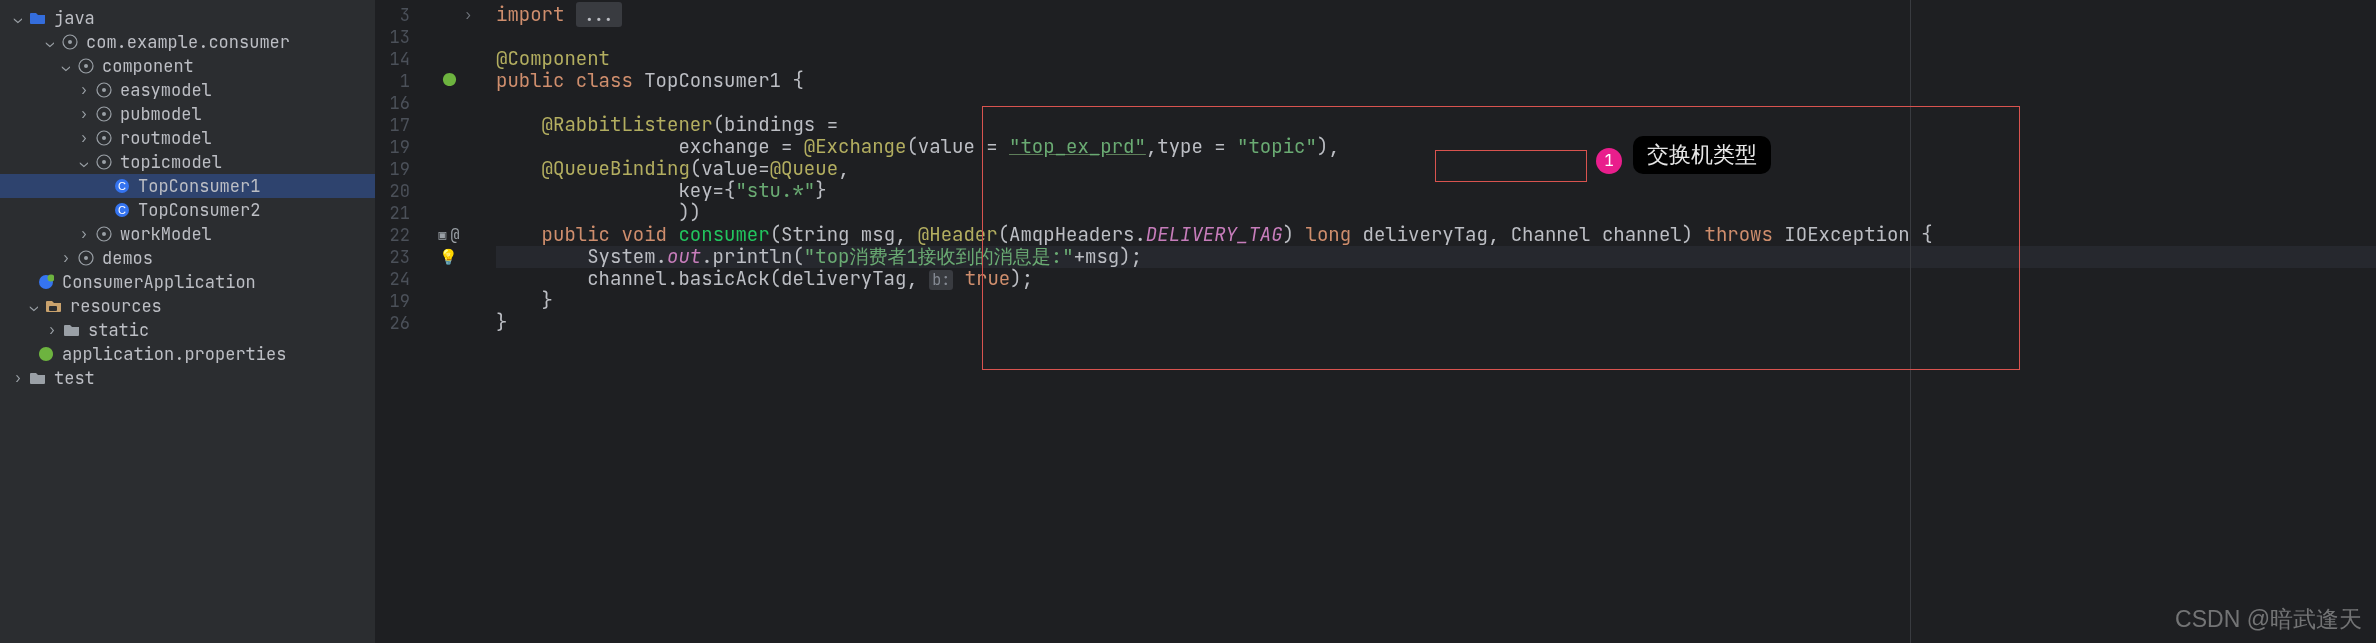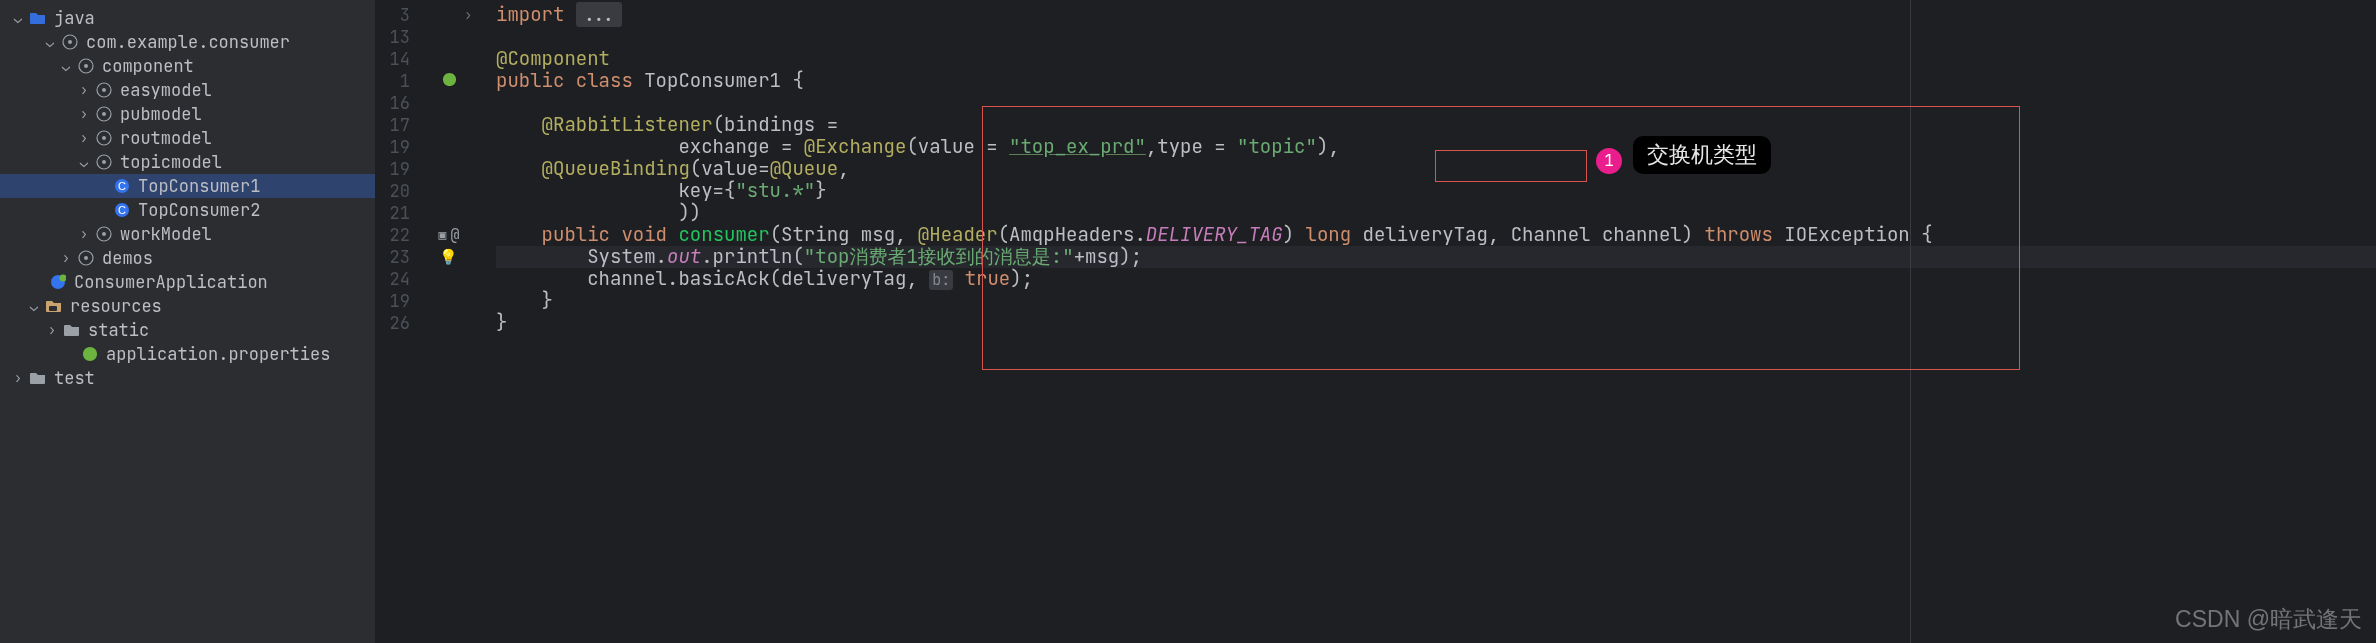--- a/index.html
+++ b/index.html
@@ -255,21 +255,21 @@
     <div class="tree-item" style="padding-left:58px">
       <span class="chev">›</span>
       <span class="icon pkg-icon">
           <svg viewBox="0 0 16 16">
             <circle cx="8" cy="8" r="7" fill="none" stroke="#9aa0a6" stroke-width="1.2"></circle>
             <circle cx="8" cy="8" r="2" fill="#9aa0a6"></circle>
           </svg>
         </span>
       <span>demos</span>
     </div>
-    <div class="tree-item" style="padding-left:48px">
+    <div class="tree-item" style="padding-left:36px">
       <span class="icon class-icon">
           <svg viewBox="0 0 16 16">
             <circle cx="8" cy="8" r="7" fill="#3574f0"></circle>
             <circle cx="13" cy="4" r="3.5" fill="#6db33f"></circle>
           </svg>
         </span>
       <span>ConsumerApplication</span>
     </div>
     <div class="tree-item" style="padding-left:26px">
       <span class="chev">⌄</span>
@@ -283,21 +283,21 @@
     </div>
     <div class="tree-item" style="padding-left:44px">
       <span class="chev">›</span>
       <span class="icon folder-icon">
           <svg viewBox="0 0 16 14">
             <path fill="#9aa0a6" d="M1 2h5l2 2h7v8a1 1 0 0 1-1 1H1a1 1 0 0 1-1-1V3a1 1 0 0 1 1-1z"></path>
           </svg>
         </span>
       <span>static</span>
     </div>
-    <div class="tree-item" style="padding-left:80px">
+    <div class="tree-item" style="padding-left:36px">
       <span class="icon file-icon">
           <svg viewBox="0 0 16 16">
             <path fill="#6db33f" d="M8 1c4 0 7 3 7 7s-3 7-7 7-7-3-7-7 3-7 7-7z"></path>
           </svg>
         </span>
       <span>application.properties</span>
     </div>
     <div class="tree-item" style="padding-left:10px">
       <span class="chev">›</span>
       <span class="icon folder-icon">

